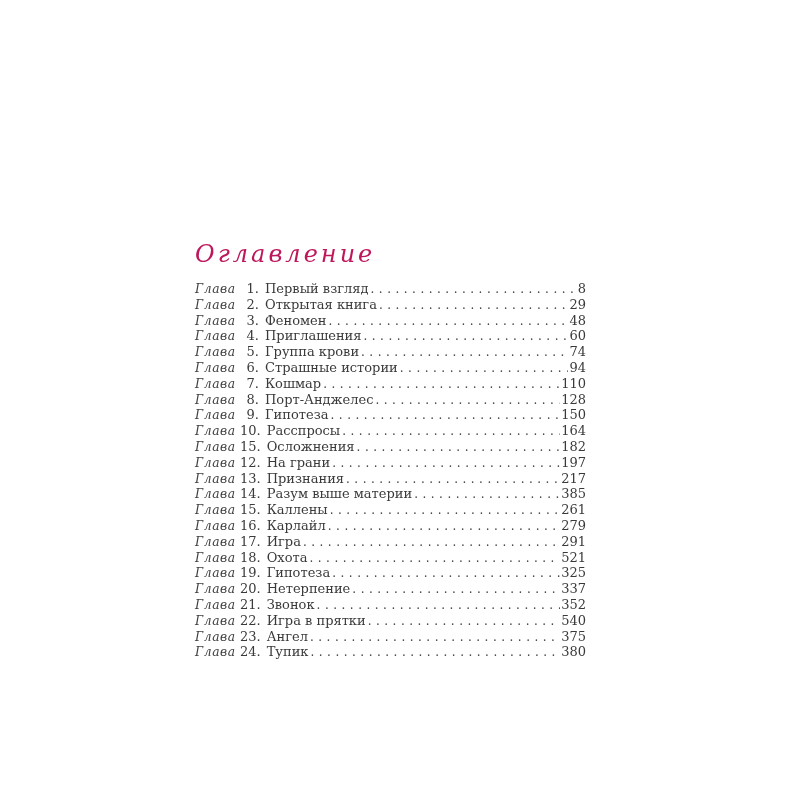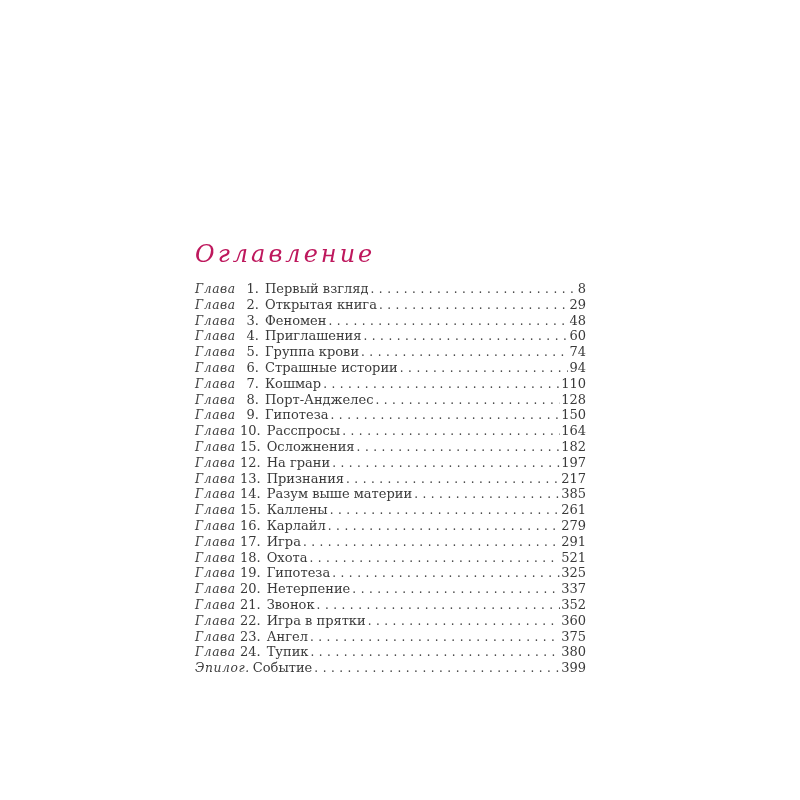--- a/index.html
+++ b/index.html
@@ -231,37 +231,31 @@
           <span class="num">21.</span>
           <span class="title">Звонок</span>
           <span class="dots"></span>
           <span class="pagenum">352</span>
         </div>
         <div class="row">
           <span class="label">Глава</span>
           <span class="num">22.</span>
           <span class="title">Игра в прятки</span>
           <span class="dots"></span>
-          <span class="pagenum">360</span>
+          <span class="pagenum">540</span>
         </div>
         <div class="row">
           <span class="label">Глава</span>
           <span class="num">23.</span>
           <span class="title">Ангел</span>
           <span class="dots"></span>
           <span class="pagenum">375</span>
         </div>
         <div class="row">
           <span class="label">Глава</span>
           <span class="num">24.</span>
           <span class="title">Тупик</span>
           <span class="dots"></span>
           <span class="pagenum">380</span>
-        </div>
-        <div class="row">
-          <span class="label">Эпилог.</span>
-          <span class="title">Событие</span>
-          <span class="dots"></span>
-          <span class="pagenum">399</span>
         </div>
       </div>
   </div>
 </div>
 
 </body></html>

